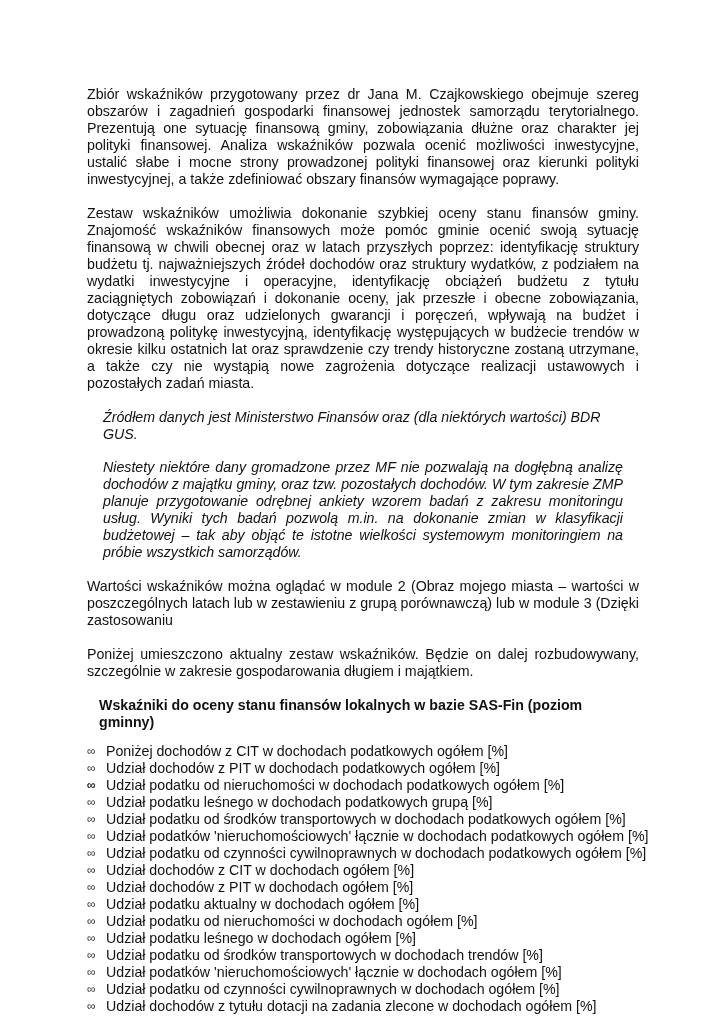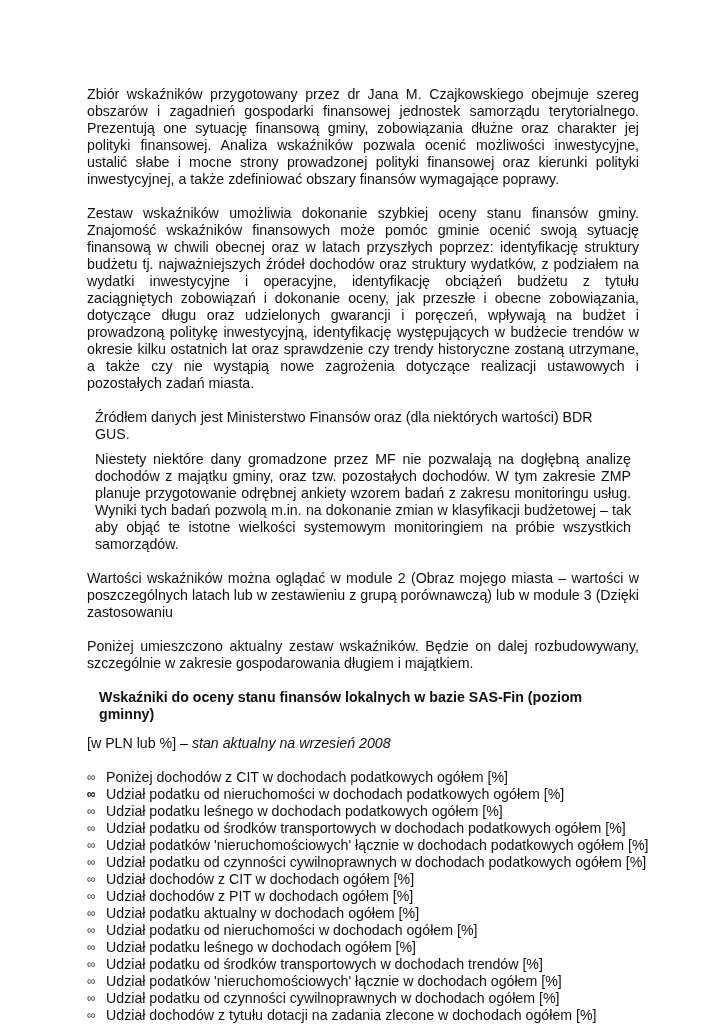--- a/index.html
+++ b/index.html
@@ -5,21 +5,21 @@
   html, body { margin: 0; padding: 0; background: #ffffff; }
   body { width: 724px; height: 1024px; position: relative; overflow: hidden; }
   .page {
     position: absolute; left: 87px; top: 86px; width: 552px;
     font-family: "Liberation Sans", sans-serif; font-size: 14.2px; line-height: 17px; color: #111111;
   }
   h1 {
     font-size: 14.2px; font-weight: bold; margin: 0 0 9px 0; line-height: 17px;
   }
   p { margin: 0 0 17px 0; text-align: justify; }
-  .src p { margin: 8px; }
+  .src p { margin: 16px; font-style: italic; }
   .src { margin-bottom: 17px; }
   .src .first { text-align: left; }
   .sec-title { font-weight: bold; margin: 12px; }
   .sec-sub { margin: 0 0 17px 0; }
   .sec-sub i { font-style: italic; }
   ul { list-style: none; margin: 0; padding: 0; }
   li { position: relative; padding-left: 19px; margin: 0; line-height: 17px; white-space: nowrap; }
   li .bullet { position: absolute; left: 0; top: 0; font-size: 12px; color: #333; }
 </style>
 </head>
@@ -32,28 +32,27 @@
 
   <div class="src">
     <p class="first">Źródłem danych jest Ministerstwo Finansów oraz (dla niektórych wartości) BDR GUS.</p>
     <p style="text-align:justify">Niestety niektóre dany gromadzone przez MF nie pozwalają na dogłębną analizę dochodów z majątku gminy, oraz tzw. pozostałych dochodów. W tym zakresie ZMP planuje przygotowanie odrębnej ankiety wzorem badań z zakresu monitoringu usług. Wyniki tych badań pozwolą m.in. na dokonanie zmian w klasyfikacji budżetowej – tak aby objąć te istotne wielkości systemowym monitoringiem na próbie wszystkich samorządów.</p>
   </div>
 
   <p>Wartości wskaźników można oglądać w module 2 (Obraz mojego miasta – wartości w poszczególnych latach lub w zestawieniu z grupą porównawczą) lub w module 3 (Dzięki zastosowaniu</p>
   <p>Poniżej umieszczono aktualny zestaw wskaźników. Będzie on dalej rozbudowywany, szczególnie w zakresie gospodarowania długiem i majątkiem.</p>
 
   <div class="sec-title">Wskaźniki do oceny stanu finansów lokalnych w bazie SAS-Fin (poziom gminny)</div>
-  <div class="sec-sub"><span>[w PLN lub %] – </span><i>stan aktualny na wrzesień 2008</i></div>
 
   <ul id="indicator-list">
       <li><span class="bullet">∞</span><span>Poniżej dochodów z CIT w dochodach podatkowych ogółem [%]</span></li>
-      <li><span class="bullet">∞</span></li>
+      <li><span class="bullet">∞</span><span>Udział dochodów z PIT w dochodach podatkowych ogółem [%]</span></li>
       <li><span class="bullet">∞</span></li>
       <li><span class="bullet">∞</span><span>Udział podatku od nieruchomości w dochodach podatkowych ogółem [%]</span></li>
-      <li><span class="bullet">∞</span><span>Udział podatku leśnego w dochodach podatkowych ogółem [%]</span></li>
+      <li><span class="bullet">∞</span><span>Udział podatku leśnego w dochodach podatkowych grupą [%]</span></li>
       <li><span class="bullet">∞</span><span>Udział podatku od środków transportowych w dochodach podatkowych ogółem [%]</span></li>
       <li><span class="bullet">∞</span><span>Udział podatków 'nieruchomościowych' łącznie w dochodach podatkowych ogółem [%]</span></li>
       <li><span class="bullet">∞</span><span>Udział podatku od czynności cywilnoprawnych w dochodach podatkowych ogółem [%]</span></li>
       <li><span class="bullet">∞</span><span>Udział dochodów z CIT w dochodach ogółem [%]</span></li>
       <li><span class="bullet">∞</span><span>Udział dochodów z PIT w dochodach ogółem [%]</span></li>
       <li><span class="bullet">∞</span><span>Udział podatku aktualny w dochodach ogółem [%]</span></li>
       <li><span class="bullet">∞</span><span>Udział podatku od nieruchomości w dochodach ogółem [%]</span></li>
       <li><span class="bullet">∞</span><span>Udział podatku leśnego w dochodach ogółem [%]</span></li>
       <li><span class="bullet">∞</span><span>Udział podatku od środków transportowych w dochodach trendów [%]</span></li>
       <li><span class="bullet">∞</span><span>Udział podatków 'nieruchomościowych' łącznie w dochodach ogółem [%]</span></li>

